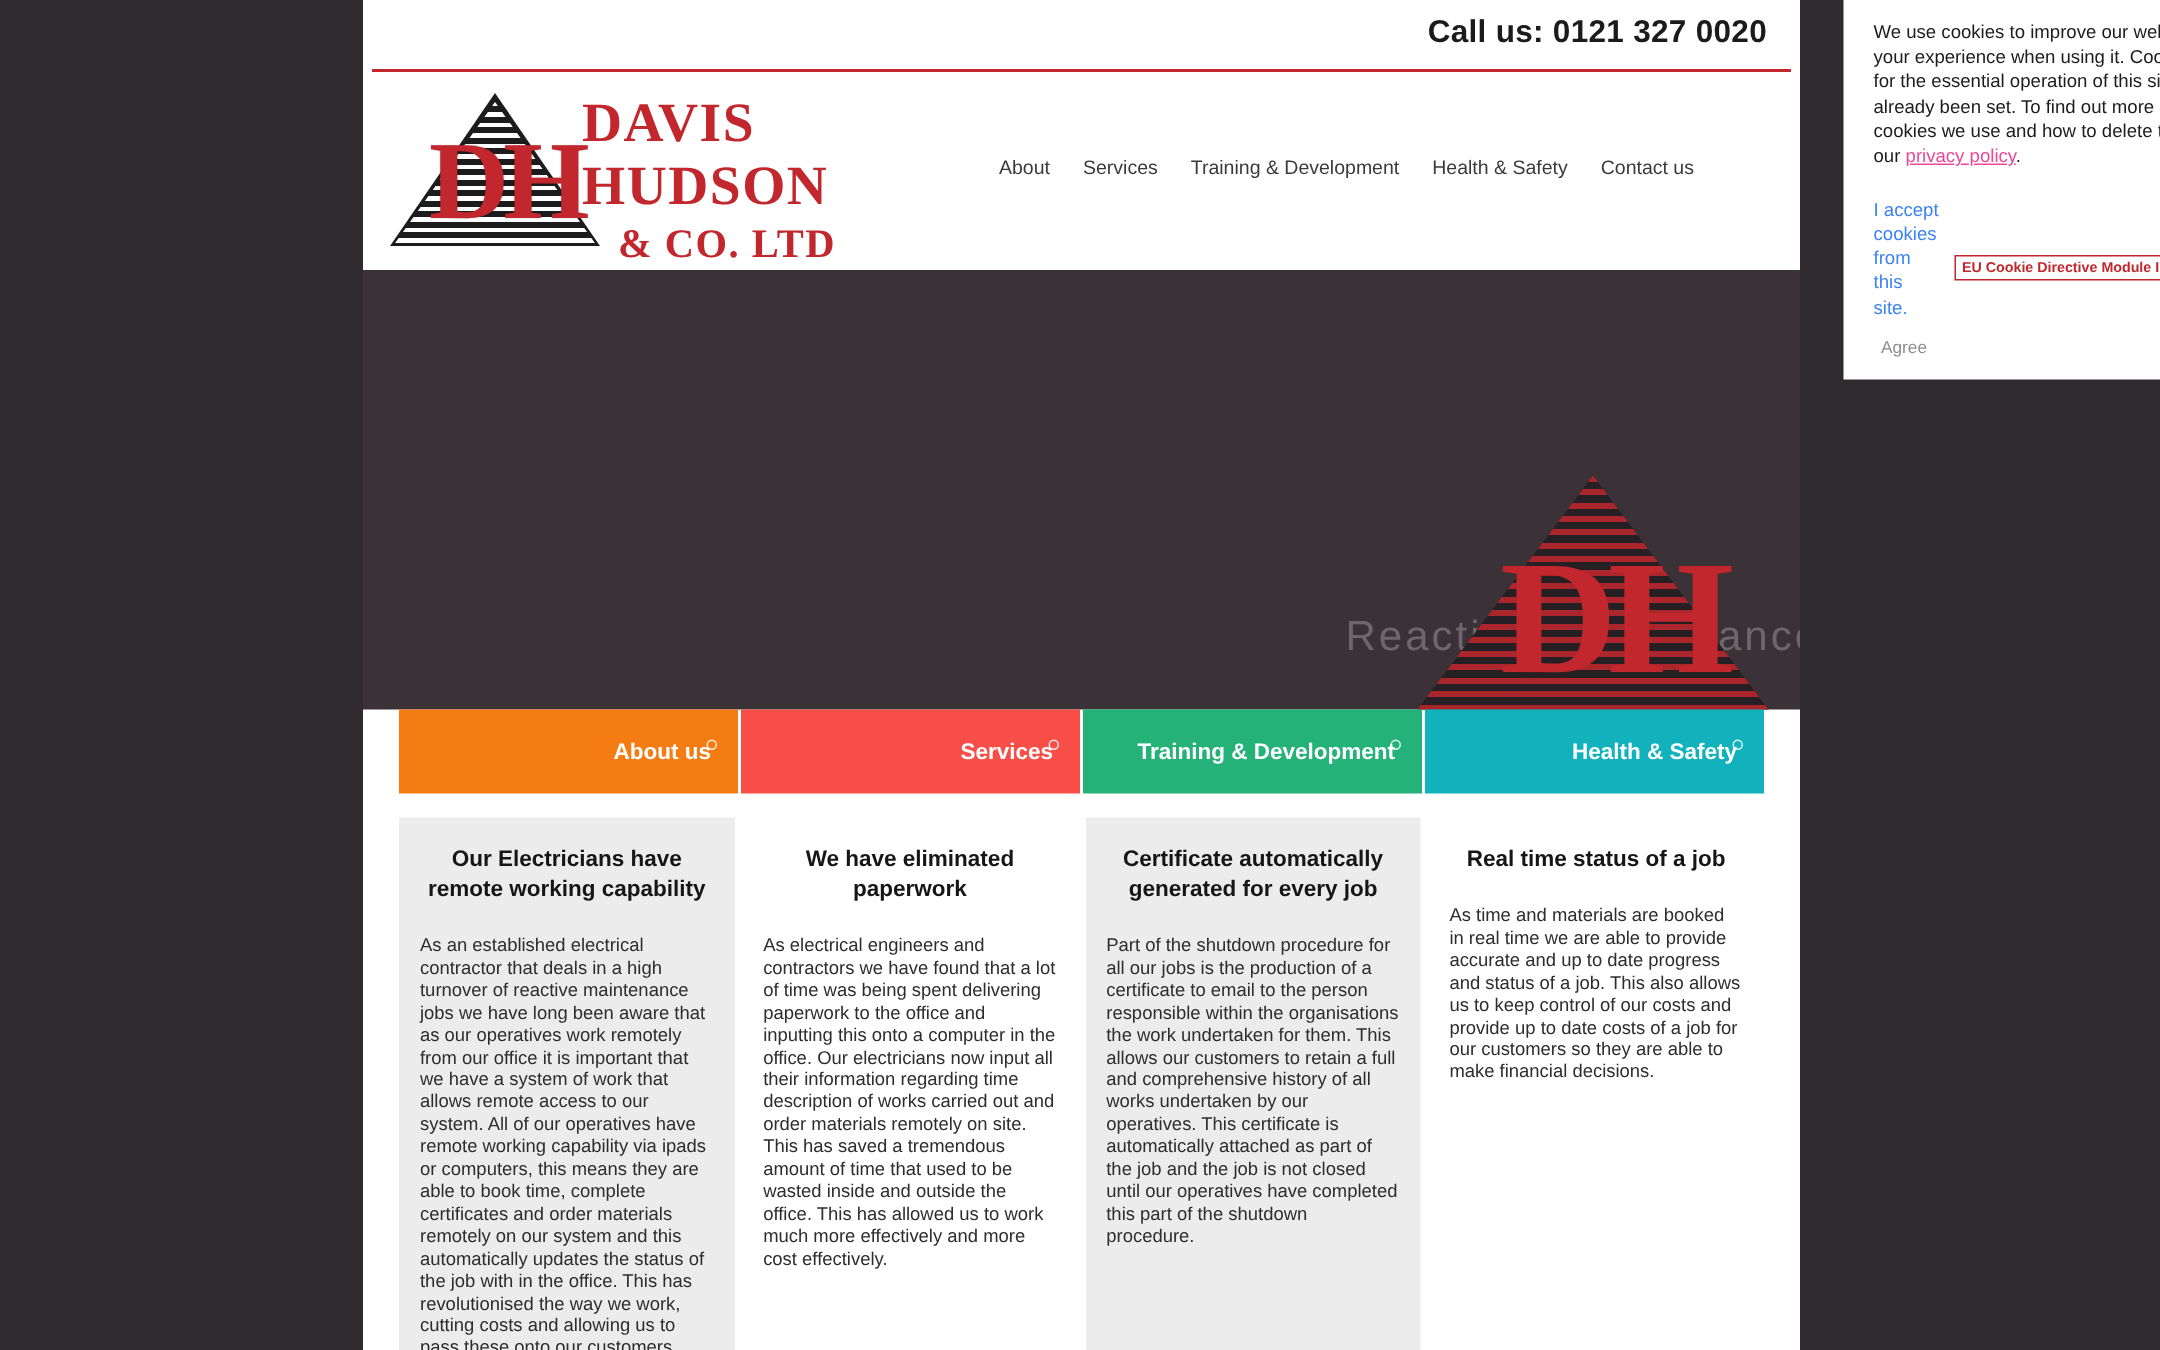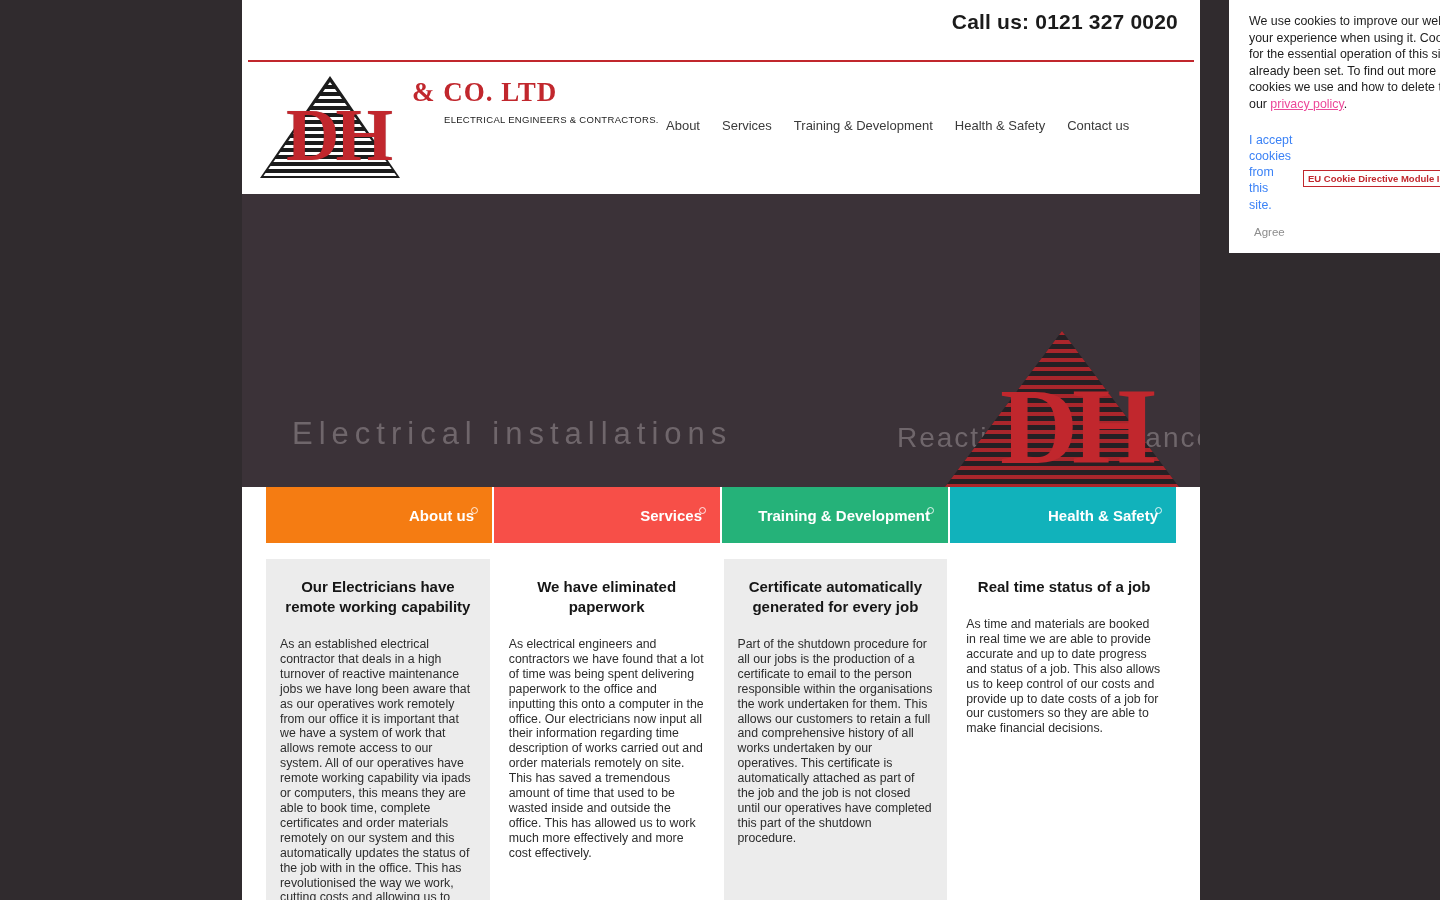--- a/index.html
+++ b/index.html
@@ -19,21 +19,21 @@
   
   .site {
     position: absolute;
     left: 242px; top: 0;
     width: 958px; height: 900px;
     background: #ffffff;
   }
 
   
   .callbar {
-    height: 60px;
+    height: 46px;
     background: #ffffff;
     position: relative;
   }
   .callbar .phone {
     position: absolute;
     right: 22px; top: 10px;
     font-size: 21px;
     font-weight: bold;
     color: #1b1b1b;
     letter-spacing: .2px;
@@ -312,38 +312,38 @@
     <div class="redrule"></div>
 
     <div class="header">
       <div class="logo">
         <div class="dh-mark">
           <div class="tri"></div>
           <div class="stripes"></div>
           <div class="dh-letters">DH</div>
         </div>
         <div class="company">
+          <div class="l1">DAVIS HUDSON</div>
           <div class="l2">&amp; CO. LTD</div>
           <div class="l3">ELECTRICAL ENGINEERS &amp; CONTRACTORS.</div>
         </div>
         <div class="estline"></div>
         <div class="established">Established 1919</div>
       </div>
 
       <div class="nav">
         <a href="#">About</a>
         <a href="#">Services</a>
         <a href="#">Training &amp; Development</a>
         <a href="#">Health &amp; Safety</a>
         <a href="#">Contact us</a>
       </div>
     </div>
 
     <div class="hero">
-      <div class="word w-elec">Electrical installations</div>
       <div class="word w-react">Reactive Maintenance</div>
 
       <div class="hero-logo">
         <div class="h-tri"></div>
         <div class="h-stripes"></div>
         <div class="h-letters">DH</div>
       </div>
     </div>
 
     <div class="tabs">

